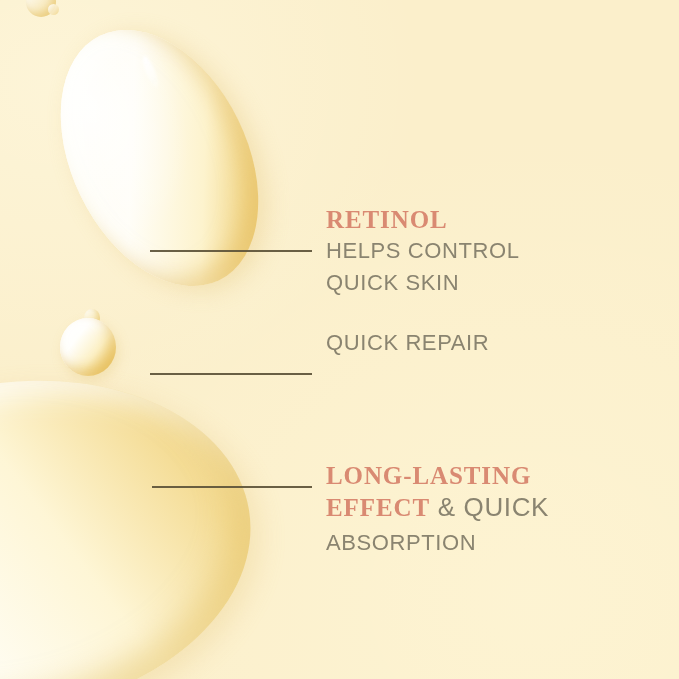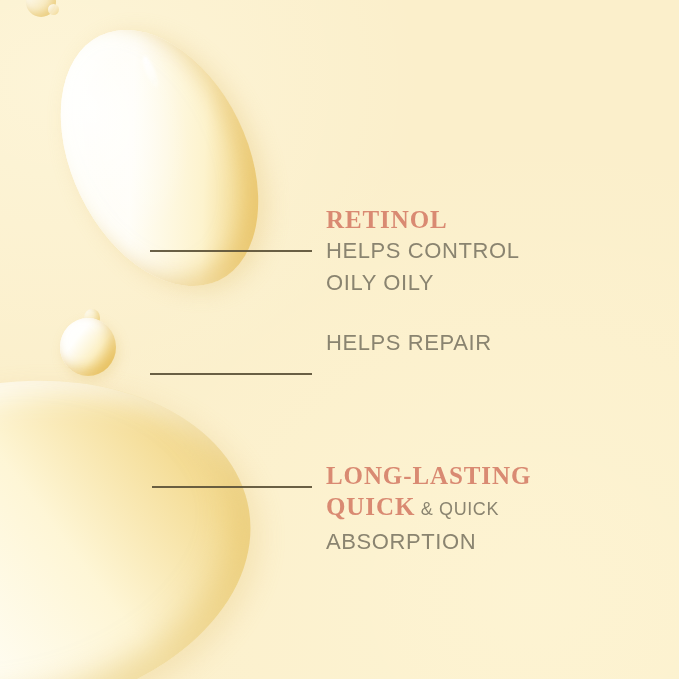--- a/index.html
+++ b/index.html
@@ -174,21 +174,21 @@
     font-family:"Liberation Serif", serif;
     font-weight:700;
     color:#d98a72;
     font-size:25px;
     letter-spacing:0.9px;
   }
   .inline-body {
     font-family:"Liberation Sans", sans-serif;
     font-weight:300;
     color:#8a8470;
-    font-size:18px;
+    font-size:26px;
     letter-spacing:0.6px;
   }
 
   
   #feature-1 .rule { left:150px; top:214px; width:162px; }
   #feature-1 .copy { top:168px; }
 
   #feature-2 .rule { left:150px; top:337px; width:162px; }
   #feature-2 .copy { top:291px; }
 
@@ -212,36 +212,36 @@
 
   <div class="blob" id="blob-bottom"></div>
 
   <div id="features">
 
     <div class="feature" id="feature-1">
       <div class="rule"></div>
       <div class="copy">
         <div class="headline">RETINOL</div>
         <div class="body">HELPS CONTROL</div>
-        <div class="body">OILY OILY</div>
+        <div class="body">QUICK SKIN</div>
       </div>
     </div>
 
     <div class="feature" id="feature-2">
       <div class="rule"></div>
       <div class="copy">
-        <div class="body">HELPS REPAIR</div>
+        <div class="body">QUICK REPAIR</div>
       </div>
     </div>
 
     <div class="feature" id="feature-3">
       <div class="rule"></div>
       <div class="copy">
         <div class="headline">LONG-LASTING</div>
         <div style="white-space:nowrap;line-height:32px;">
-          <span class="inline-head">QUICK</span><span class="inline-body"> &amp; QUICK</span>
+          <span class="inline-head">EFFECT</span><span class="inline-body"> &amp; QUICK</span>
         </div>
         <div class="body">ABSORPTION</div>
       </div>
     </div>
 
   </div>
 </div>
 
 </body></html>

